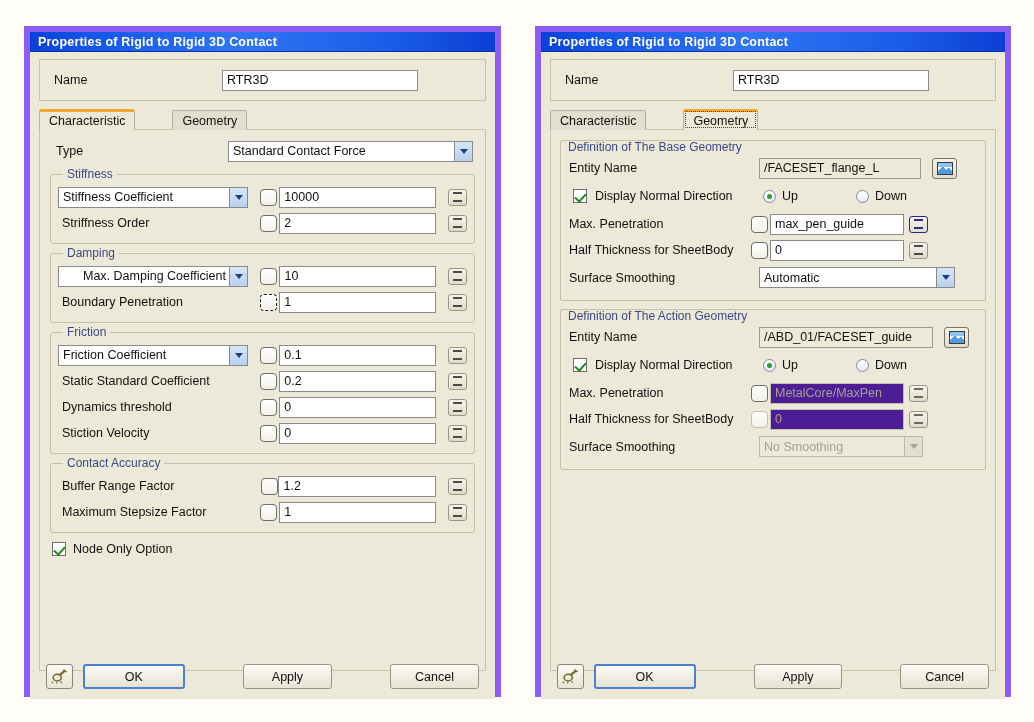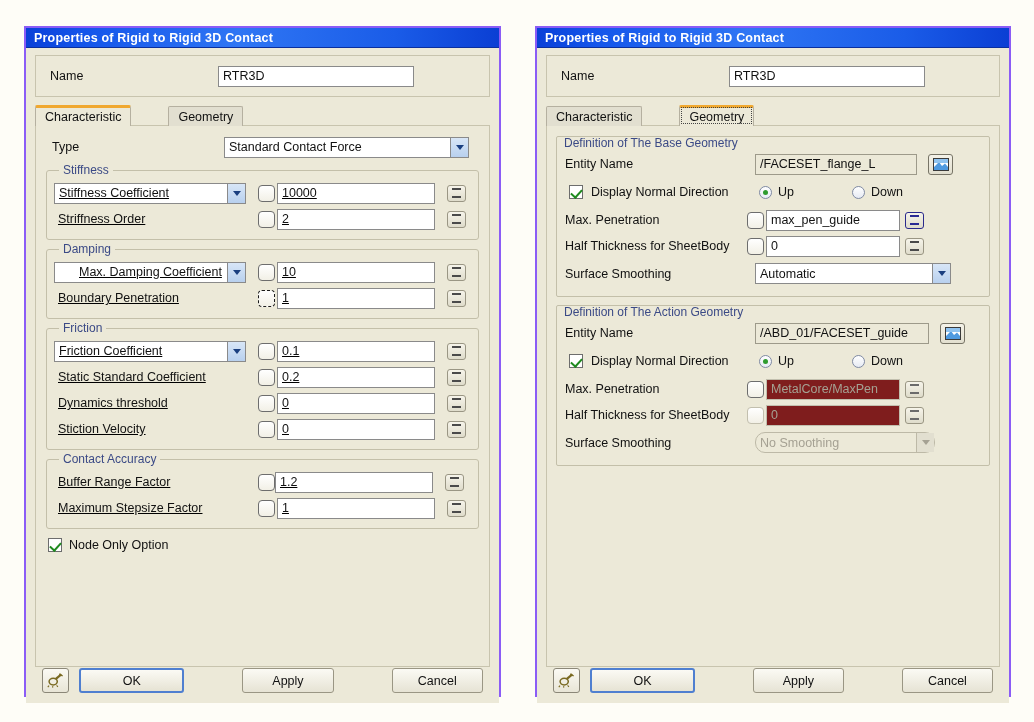--- a/index.html
+++ b/index.html
@@ -4,21 +4,21 @@
 <style>
   html,body{margin:0;padding:0;}
   body{
     width:1034px;height:722px;background:#fefdf7;
     font-family:"Liberation Sans", sans-serif;
     -webkit-font-smoothing:none;
   }
   .stage{position:relative;width:1034px;height:722px;overflow:hidden;}
 
   
-  .dialog{position:absolute;background:#ece9d8;border:2px solid #8b5cf6;box-sizing:border-box;}
+  .dialog{position:absolute;background:#ece9d8;border:6px solid #8b5cf6;box-sizing:border-box;}
   .titlebar{
     height:19px;
     background:linear-gradient(to right,#0a40d8 0%,#1455ea 12%,#2f76f4 45%,#1a5ce8 78%,#0b3fd4 100%);
     color:#ffffff;font-size:12.5px;font-weight:bold;
     display:flex;align-items:center;padding-left:8px;letter-spacing:.2px;
     border-bottom:1px solid #0a2f9e;
   }
   .body{position:relative;padding:0;height:calc(100% - 19px);box-sizing:border-box;background:#ece9d8;}
 
   
@@ -51,21 +51,21 @@
   
   .row{display:flex;align-items:center;height:26px;}
   .row .lbl{font-size:12.5px;color:#111;}
   .grpbox{
     border:1px solid #c3bfa9;border-radius:3px;margin:3px 2px 9px 2px;padding:4px 7px 7px 7px;position:relative;
   }
   .grpbox > .legend{
     position:absolute;top:-8px;left:12px;background:#ece9d8;padding:0 4px;
     font-size:12px;color:#3b4a86;
   }
-  .grpbox .inner{margin-top:5px;text-decoration:underline;}
+  .grpbox .inner{margin-top:5px;}
 
   
   .cbox{
     width:17px;height:17px;box-sizing:border-box;border:1px solid #6d6d6d;border-radius:4px;
     background:linear-gradient(to bottom,#ffffff 0%,#f2f0e6 100%);flex:0 0 auto;
   }
   .cbox.focus{border:1px dashed #1b1b1b;}
   .eqbtn{
     width:19px;height:17px;box-sizing:border-box;border:1px solid #9a9684;border-radius:3px;
     background:linear-gradient(to bottom,#f6f4ea 0%,#dfdccb 100%);
@@ -88,21 +88,21 @@
   .sel .arrow::after{content:"";width:0;height:0;border-left:4px solid transparent;border-right:4px solid transparent;border-top:5px solid #1a3f80;}
   .sel.dis{background:#ece9d8;color:#a5a193;border-color:#bdb9a7;}
   .sel.dis .arrow{background:#e2dfd0;border-left-color:#bdb9a7;}
   .sel.dis .arrow::after{border-top-color:#a5a193;}
 
   .txt{
     height:21px;box-sizing:border-box;border:1px solid #8a8a8a;background:#ffffff;
     display:flex;align-items:center;font-size:12.5px;color:#111;padding-left:4px;overflow:hidden;white-space:nowrap;
   }
   .txt.ro{background:#ece9d8;border-color:#9d9a8a;}
-  .txt.dis{background:#7f1d1d;border-color:#c2bfae;color:#a5a193;}
+  .txt.dis{background:#4c1d95;border-color:#c2bfae;color:#a5a193;}
 
   
   .ckd{
     width:14px;height:14px;box-sizing:border-box;border:1px solid #6d6d6d;background:#ffffff;
     position:relative;flex:0 0 auto;
   }
   .ckd::after{
     content:"";position:absolute;left:3px;top:1px;width:5px;height:9px;
     border:solid #1f8a1f;border-width:0 2px 2px 0;transform:rotate(42deg);
   }
@@ -424,21 +424,21 @@
             <span class="lbl" style="width:182px;">Half Thickness for SheetBody</span>
             <div class="cbox" style="border-color:#c2bfae;"></div>
             <div class="txt dis" style="width:134px;margin-left:2px;">0</div>
             <div class="eqbtn dis" style="margin-left:5px;">
                 <i></i>
               </div>
           </div>
 
           <div class="row" style="height:29px;">
             <span class="lbl" style="width:190px;">Surface Smoothing</span>
-            <div class="sel dis" style="width:180px;border-radius:10px;">
+            <div class="sel dis" style="width:164px;">
               <span>No Smoothing</span>
               <span class="arrow"></span>
             </div>
           </div>
         </div>
 
       </div>
 
       <div class="btnrow">
         <div class="iconbtn">

